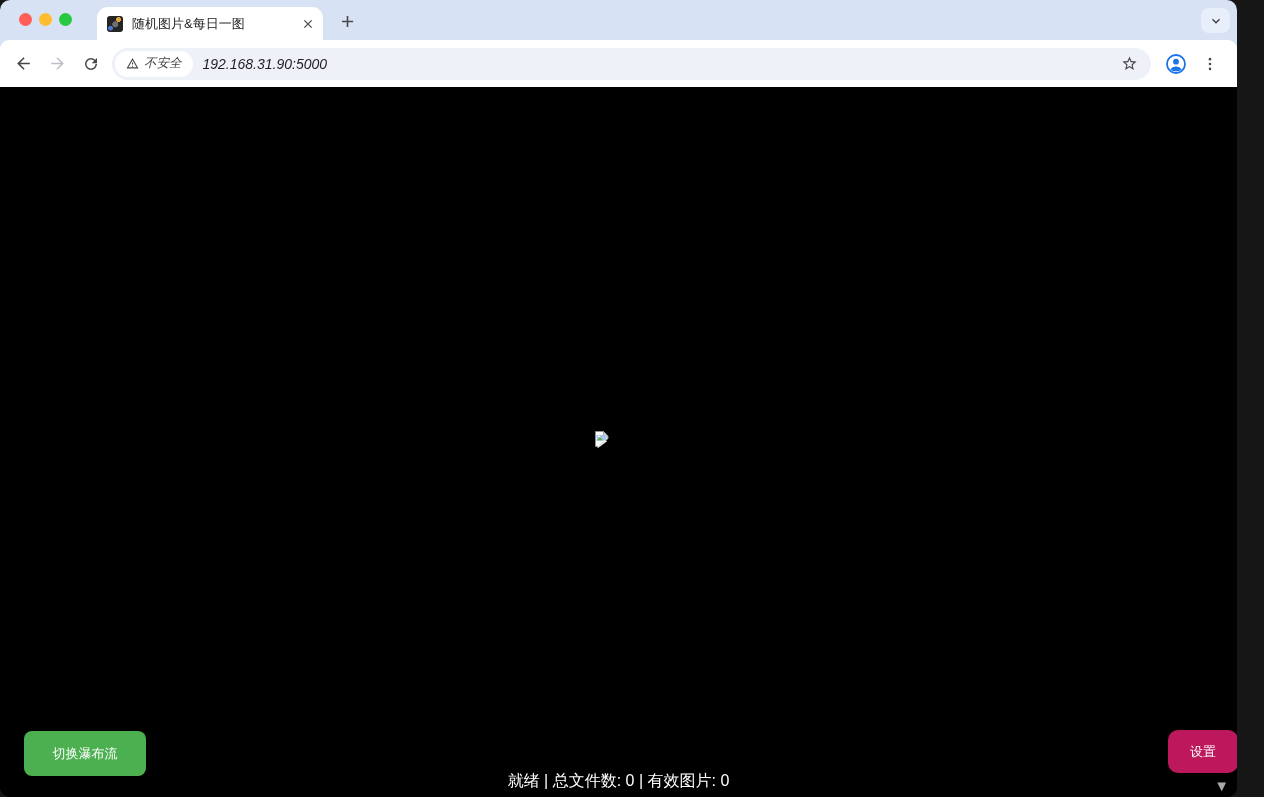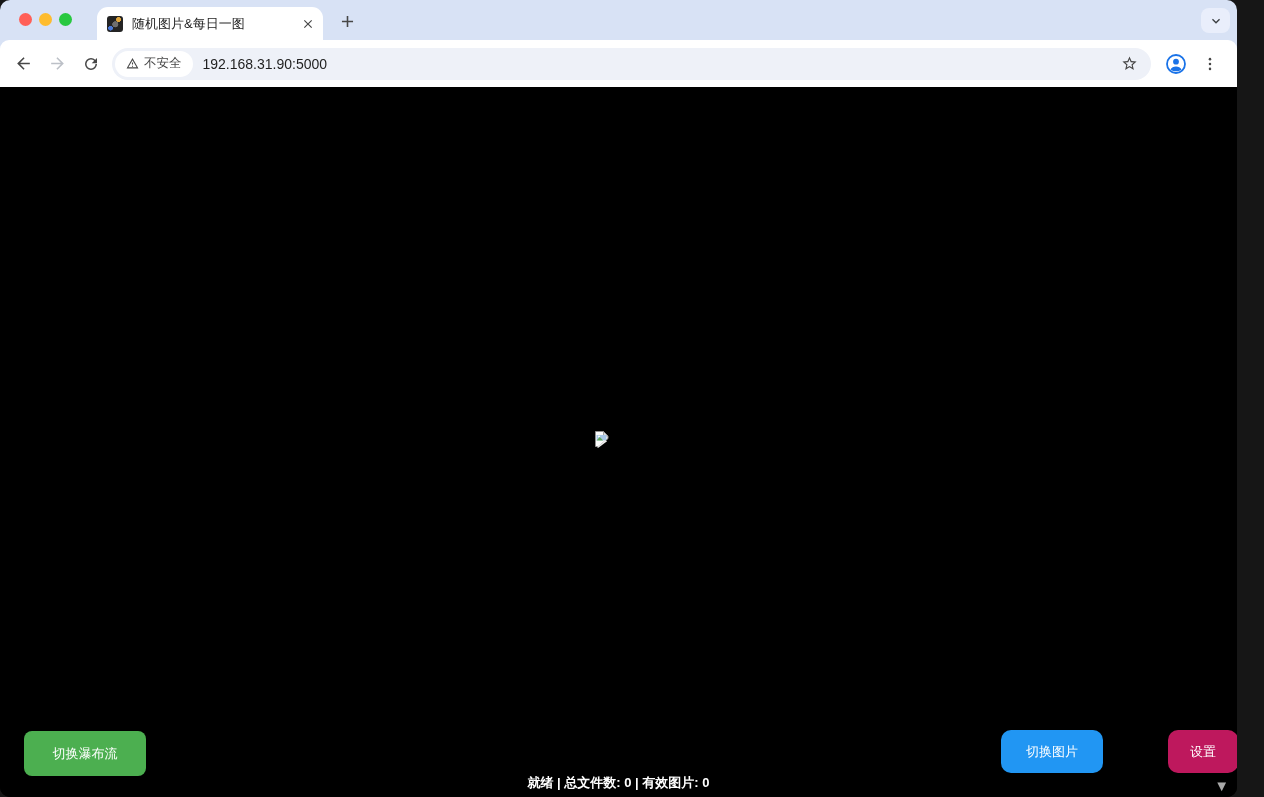--- a/index.html
+++ b/index.html
@@ -17,35 +17,35 @@
       radial-gradient(circle at 72% 22%, #e0a63d 0 2.2px, transparent 2.6px),
       radial-gradient(circle at 22% 76%, #4a78d8 0 2.2px, transparent 2.6px),
       radial-gradient(circle at 52% 52%, #6f6f6f 0 2.8px, transparent 3.3px),
       #242424;}
   .tab-title{flex:1;margin-left:9px;font-size:13px;color:#1f1f1f;white-space:nowrap;overflow:hidden;}
   .tab-close{width:18px;height:18px;display:grid;place-items:center;border-radius:50%;flex:none;cursor:pointer;}
   .newtab{position:absolute;left:335px;top:9px;width:24px;height:24px;display:grid;place-items:center;border-radius:50%;cursor:pointer;}
   .strip-chevron{position:absolute;right:7px;top:8px;width:29px;height:25px;background:#e9eefb;border-radius:8px;display:grid;place-items:center;cursor:pointer;}
   
   .toolbar-wrap{background:#d8e2f5;flex:none;}
-  .toolbar{height:47px;background:#fff;border-radius:9px 9px 0 0;display:flex;align-items:center;padding:0 10px 0 6px;}
+  .toolbar{height:47px;background:#fff;border-radius:9px 9px 0 0;display:flex;align-items:center;padding:0 10px 0 6px;font-style:italic;}
   .nav-btn{width:34px;height:34px;display:grid;place-items:center;border-radius:50%;flex:none;cursor:pointer;}
   .omnibox{flex:1;height:32px;background:#eef1f8;border-radius:16px;display:flex;align-items:center;padding:0 8px 0 3px;margin:0 8px 0 4px;min-width:0;cursor:text;}
   .chip{height:26px;background:#fff;border-radius:13px;display:flex;align-items:center;gap:5px;padding:0 11px;flex:none;cursor:pointer;}
   .chip-label{font-size:12.5px;color:#474747;}
   .url{flex:1;margin-left:10px;font-size:14px;color:#1f1f1f;white-space:nowrap;overflow:hidden;}
   .star-btn{width:28px;height:28px;display:grid;place-items:center;flex:none;cursor:pointer;}
   
   .content{position:relative;flex:1;background:#000;overflow:hidden;}
   .broken-img{position:absolute;left:593px;top:343px;width:18px;height:18px;}
   .btn{position:absolute;display:flex;align-items:center;justify-content:center;color:#fff;font-size:13px;border:none;cursor:pointer;box-sizing:border-box;}
   .btn-waterfall{left:24px;bottom:21px;width:122px;height:45px;background:#4caf50;border-radius:8px;}
   .btn-switch{left:1001px;bottom:24px;width:102px;height:43px;background:#2196f3;border-radius:10px;}
   .btn-settings{left:1168px;bottom:24px;width:70px;height:43px;background:#be185d;border-radius:10px;}
-  .status{position:absolute;left:0;right:0;bottom:5px;text-align:center;color:#fff;font-size:13px;font-weight:bold;}
+  .status{position:absolute;left:0;right:0;bottom:5px;text-align:center;color:#fff;font-size:16px;font-weight:normal;}
   .collapse{position:absolute;right:8px;bottom:4px;color:#a9a9a9;font-size:15px;line-height:1;cursor:pointer;}
 </style>
 </head>
 <body>
 
 <div class="window">
 
   <div class="tabstrip">
     <div class="traffic">
       <span class="light red"></span>
@@ -137,20 +137,19 @@
         <g clip-path="url(#pg)">
           <rect x="3.5" y="5" width="10" height="5.4" fill="#a9c8e8"></rect>
           <circle cx="6" cy="6.6" r="1" fill="#fff"></circle>
           <path d="M3.5 10.4 6.8 7l3.4 3.4z" fill="#63a95c"></path>
         </g>
         <path d="M3.9 17.2 12.5 9.9l1.6 1.4-8.7 6.5z" fill="#ececec"></path>
       </svg>
     </span>
 
     <button class="btn btn-waterfall">切换瀑布流</button>
-    <button class="btn btn-switch">切换图片</button>
     <button class="btn btn-settings">设置</button>
 
     <div class="status">就绪 | 总文件数: 0 | 有效图片: 0</div>
     <span class="collapse">▼</span>
   </div>
 
 </div>
 
 </body></html>

